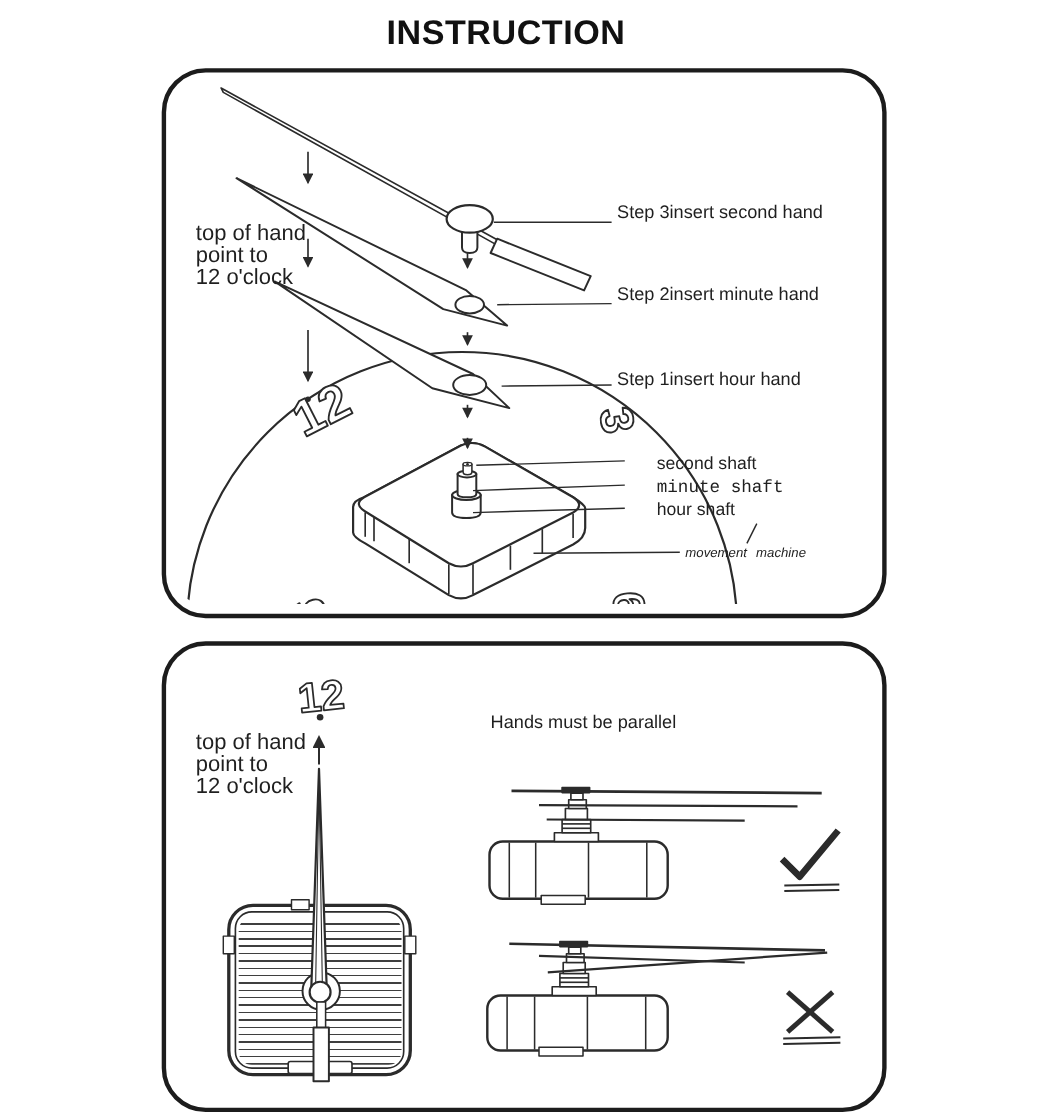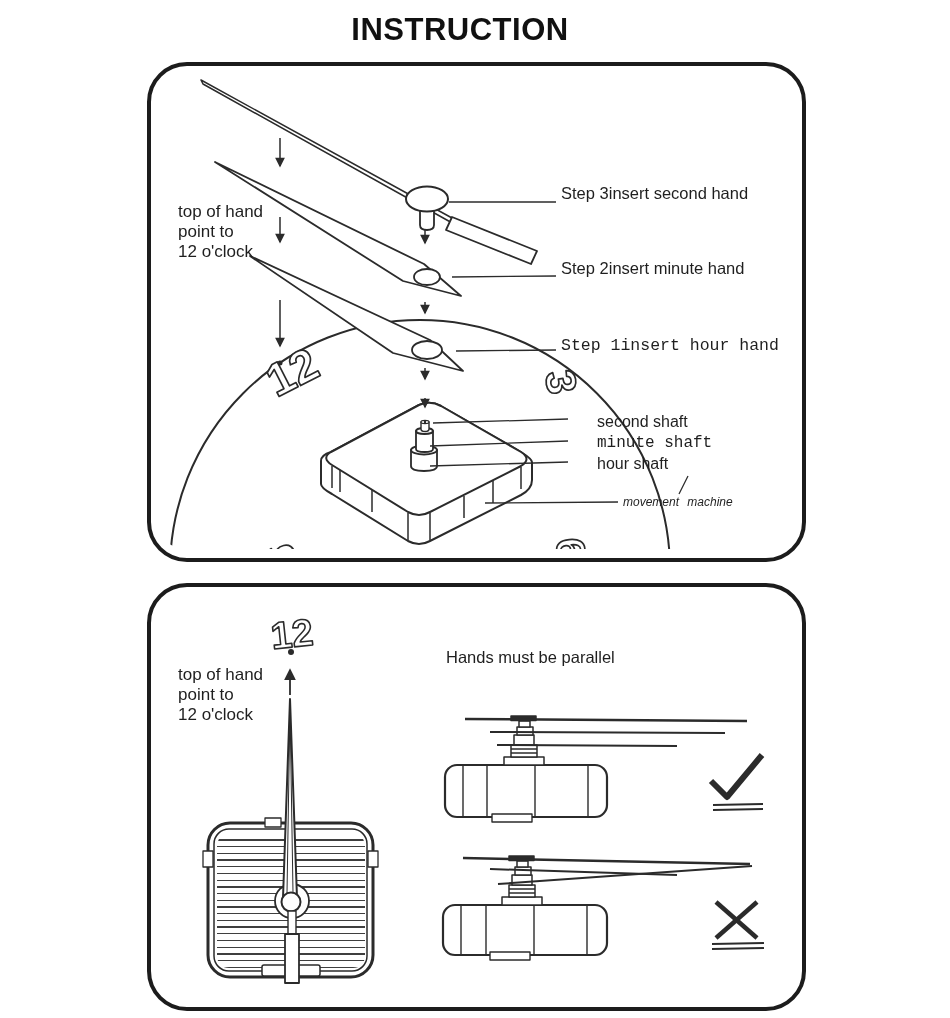--- a/index.html
+++ b/index.html
@@ -4,21 +4,21 @@
 <style>
   html,body{margin:0;padding:0;background:#ffffff;}
   #stage{position:relative;width:852px;height:1018px;background:#fff;overflow:hidden;
          font-family:"Liberation Sans",sans-serif;color:#1f1f1f;}
   .abs{position:absolute;}
   .title{left:0;top:12px;width:920px;text-align:center;font-size:31px;font-weight:700;
          letter-spacing:.5px;color:#111;}
   .panel{position:absolute;border:4px solid #1c1c1c;border-radius:40px;background:#fff;}
   #panel1{left:147px;top:62px;width:651px;height:492px;}
   #panel2{left:147px;top:583px;width:651px;height:420px;}
-  .note{font-size:17px;line-height:20px;white-space:pre-line;}
+  .note{font-size:20px;line-height:20px;white-space:pre-line;}
   .step-row{display:flex;font-size:16.5px;}
   .shaft-label{font-size:16px;margin-left:20px;}
   .machine-label{font-size:12px;word-spacing:5px;font-style:italic;}
   .heading2{font-size:16.5px;}
   .ribbing{position:absolute;left:217px;top:834px;width:148px;height:134px;border-radius:12px;
            background:repeating-linear-gradient(to bottom,transparent 0 5.4px,#3f3f3f 5.4px 6.7px);}
   svg{position:absolute;left:0;top:0;}
   svg text{font-family:"Liberation Sans",sans-serif;}
 </style>
 </head>
@@ -211,21 +211,21 @@
 12 o'clock</div>
 
   <div class="abs step-row" style="left:561px;top:184px;">
     <span>Step 3</span>
     <span>insert second hand</span>
   </div>
   <div class="abs step-row" style="left:561px;top:259px;">
     <span>Step 2</span>
     <span>insert minute hand</span>
   </div>
-  <div class="abs step-row" style="left:561px;top:336px;font-family:Liberation Mono, monospace;">
+  <div class="abs step-row" style="left:561px;top:336px;">
     <span>Step 1</span>
     <span>insert hour hand</span>
   </div>
 
   <div class="abs shaft-label" style="left:577px;top:413px;">second shaft</div>
   <div class="abs shaft-label" style="left:577px;top:434px;font-family:Liberation Mono, monospace;">minute shaft</div>
   <div class="abs shaft-label" style="left:577px;top:455px;">hour shaft</div>
 
   <div class="abs machine-label" style="left:623px;top:495px;">movement machine</div>
 

